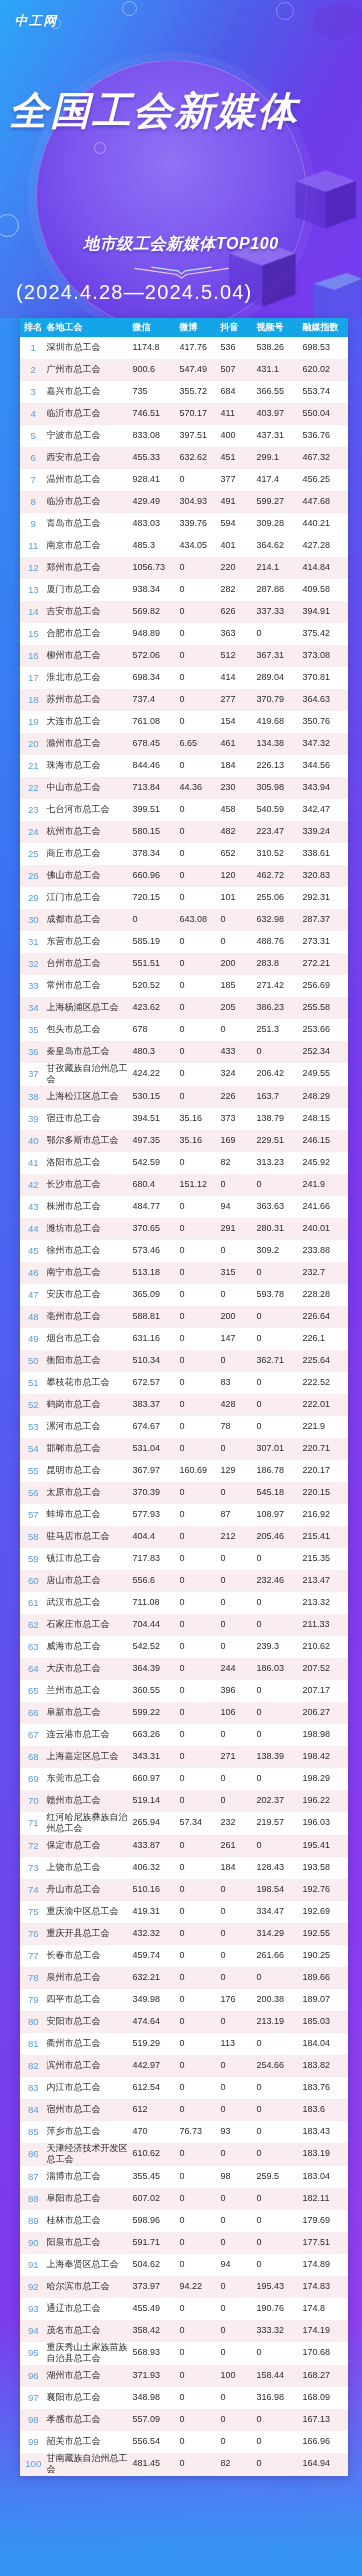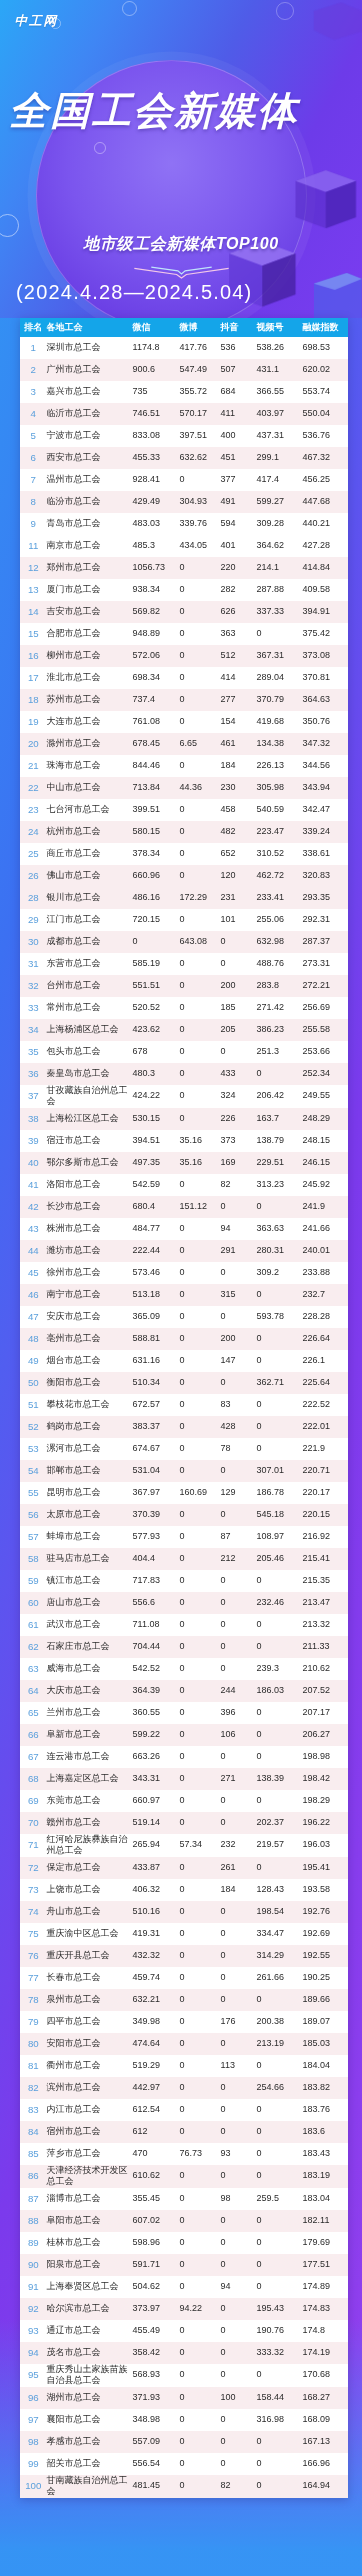--- a/index.html
+++ b/index.html
@@ -393,29 +393,20 @@
     <div class="c-rank">26</div>
     <div class="c-name">佛山市总工会</div>
     <div class="c-num">660.96</div>
     <div class="c-num">0</div>
     <div class="c-num">120</div>
     <div class="c-num">462.72</div>
     <div class="c-num">320.83</div>
   </div>
 
 
-  <div class="row alt">
-    <div class="c-rank">28</div>
-    <div class="c-name">银川市总工会</div>
-    <div class="c-num">486.16</div>
-    <div class="c-num">172.29</div>
-    <div class="c-num">231</div>
-    <div class="c-num">233.41</div>
-    <div class="c-num">293.35</div>
-  </div>
 
   <div class="row">
     <div class="c-rank">29</div>
     <div class="c-name">江门市总工会</div>
     <div class="c-num">720.15</div>
     <div class="c-num">0</div>
     <div class="c-num">101</div>
     <div class="c-num">255.06</div>
     <div class="c-num">292.31</div>
   </div>
@@ -556,21 +547,21 @@
     <div class="c-num">484.77</div>
     <div class="c-num">0</div>
     <div class="c-num">94</div>
     <div class="c-num">363.63</div>
     <div class="c-num">241.66</div>
   </div>
 
   <div class="row alt">
     <div class="c-rank">44</div>
     <div class="c-name">潍坊市总工会</div>
-    <div class="c-num">222.44</div>
+    <div class="c-num">370.65</div>
     <div class="c-num">0</div>
     <div class="c-num">291</div>
     <div class="c-num">280.31</div>
     <div class="c-num">240.01</div>
   </div>
 
   <div class="row">
     <div class="c-rank">45</div>
     <div class="c-name">徐州市总工会</div>
     <div class="c-num">573.46</div>

